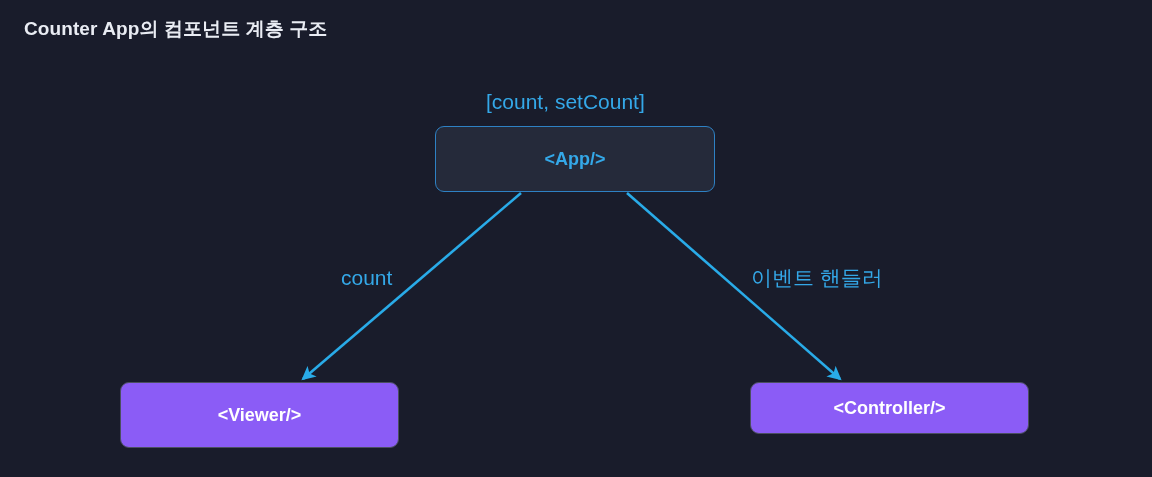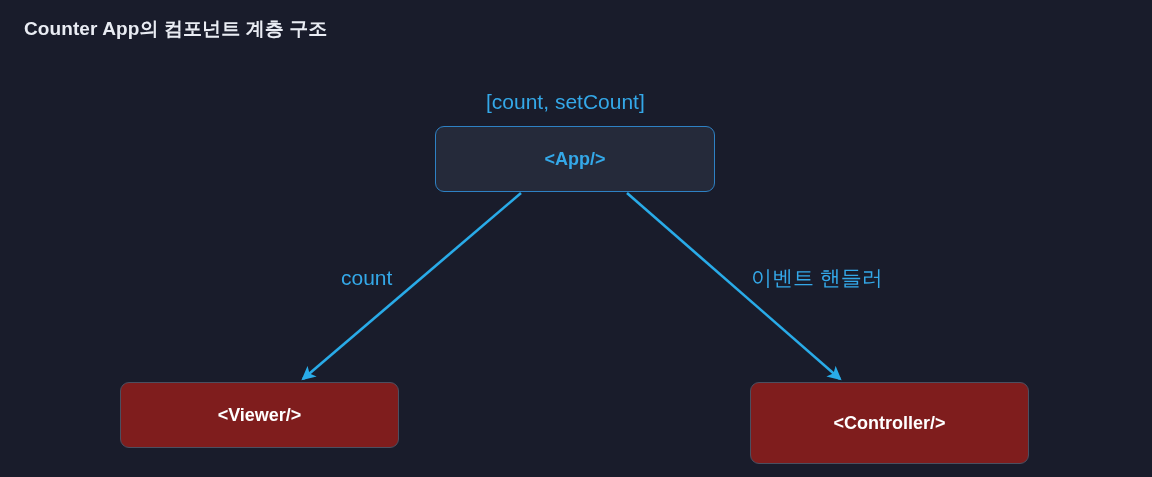--- a/index.html
+++ b/index.html
@@ -41,21 +41,21 @@
   }
 
   
   .node {
     position: absolute;
     box-sizing: border-box;
     display: flex;
     align-items: center;
     justify-content: center;
     border-radius: 9px;
-    background: #7f1d1d;
+    background: #8b5cf6;
   }
   .node-label {
     font-size: 18px;
     font-weight: bold;
     white-space: nowrap;
   }
 
   #node-app {
     left: 435px;
     top: 126px;
@@ -72,21 +72,21 @@
     left: 120px;
     top: 382px;
     width: 279px;
     height: 66px;
     border: 1.4px solid #4b4f60;
   }
   #node-controller {
     left: 750px;
     top: 382px;
     width: 279px;
-    height: 82px;
+    height: 52px;
     border: 1.4px solid #4b4f60;
   }
   #node-viewer .node-label,
   #node-controller .node-label {
     color: #ffffff;
   }
 
   
   .edge-label {
     position: absolute;

